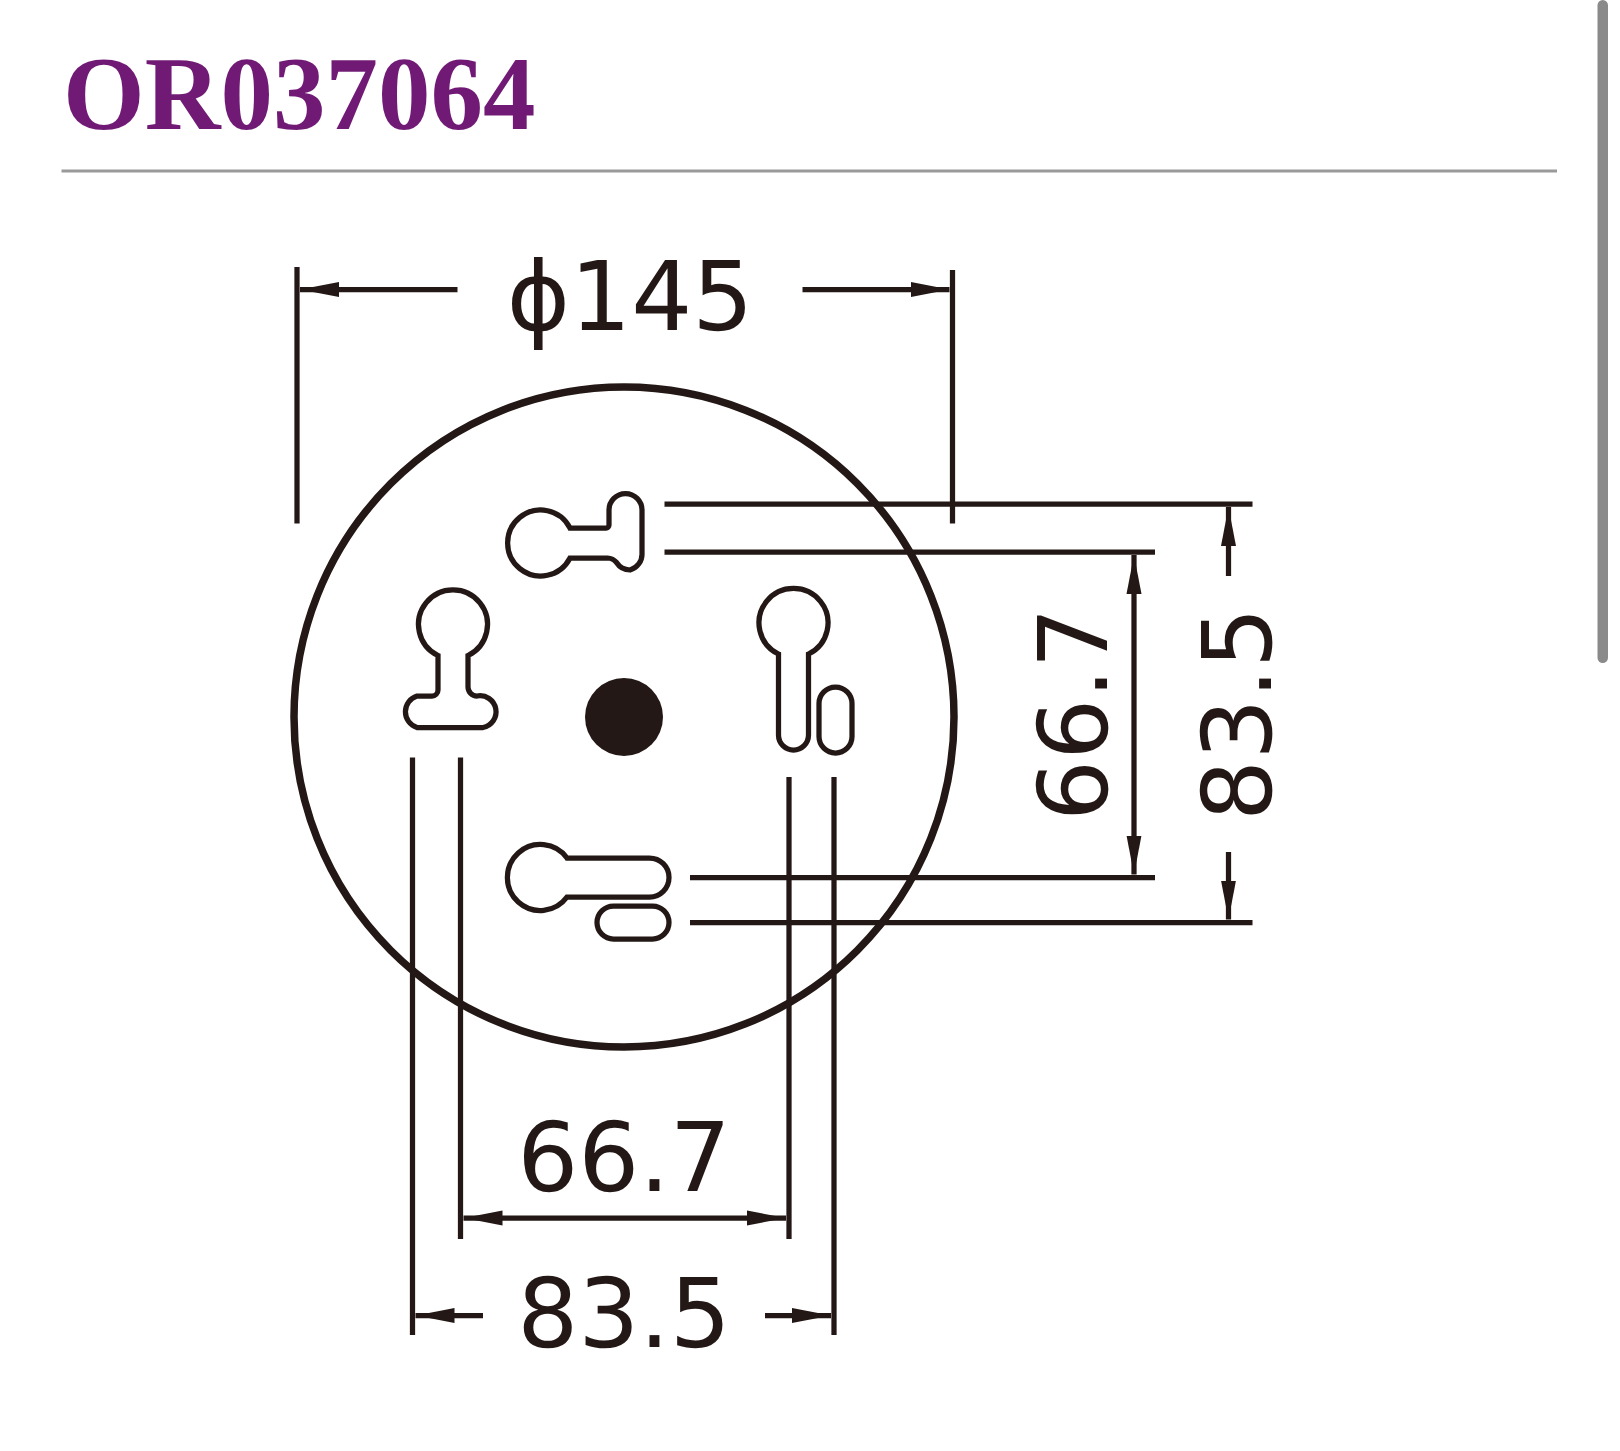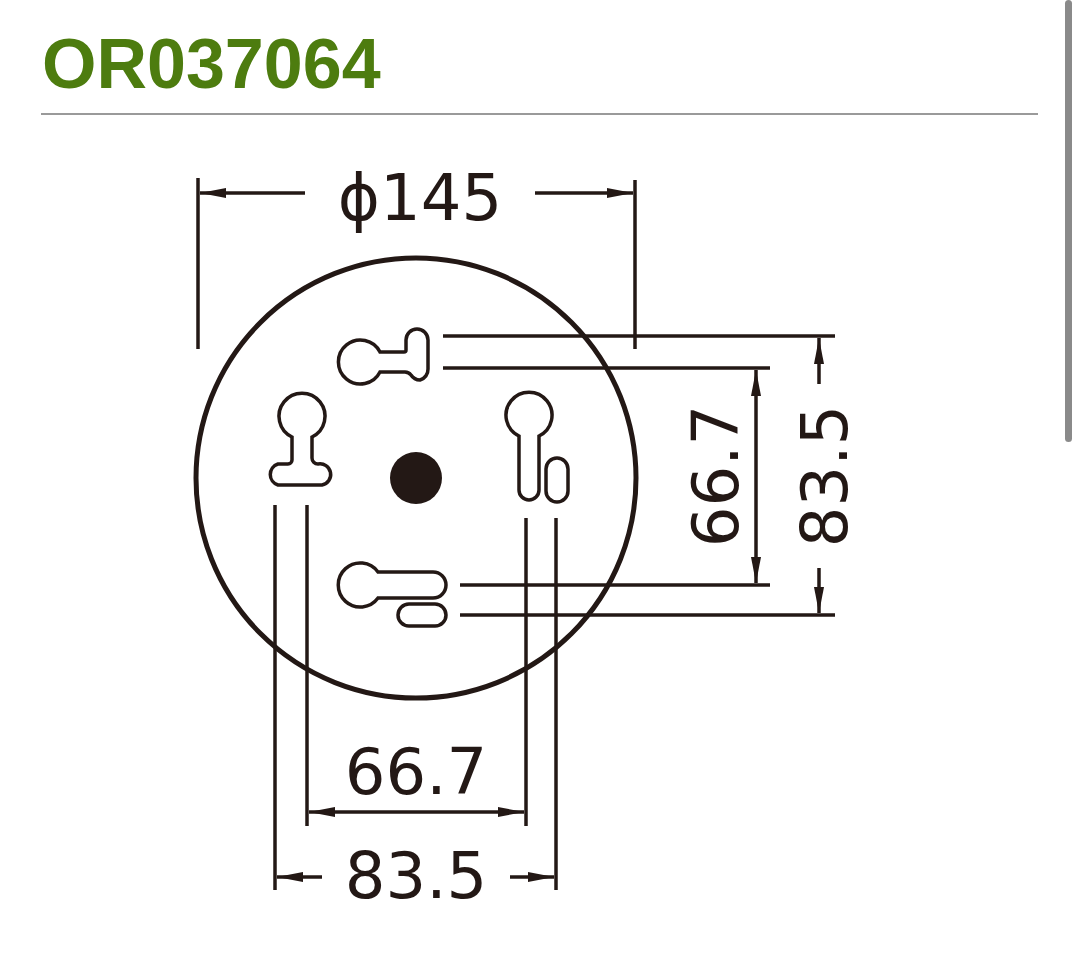--- a/index.html
+++ b/index.html
@@ -12,26 +12,26 @@
     height: 967px;
     position: relative;
     overflow: hidden;
     font-family: "DejaVu Sans", sans-serif;
   }
   .title {
     position: absolute;
     left: 42px;
     top: 22px;
     margin: 0;
-    font-family: Liberation Sans, sans-serif;
+    font-family: Liberation Serif, serif;
     font-weight: 700;
     font-size: 70px;
     letter-spacing: 0px;
     line-height: 84px;
-    color: #4d7c0f;
+    color: #701a75;
   }
   .divider {
     position: absolute;
     left: 41px;
     top: 113px;
     width: 997px;
     height: 2px;
     background: #9a9a9a;
   }
   .scrollbar {

